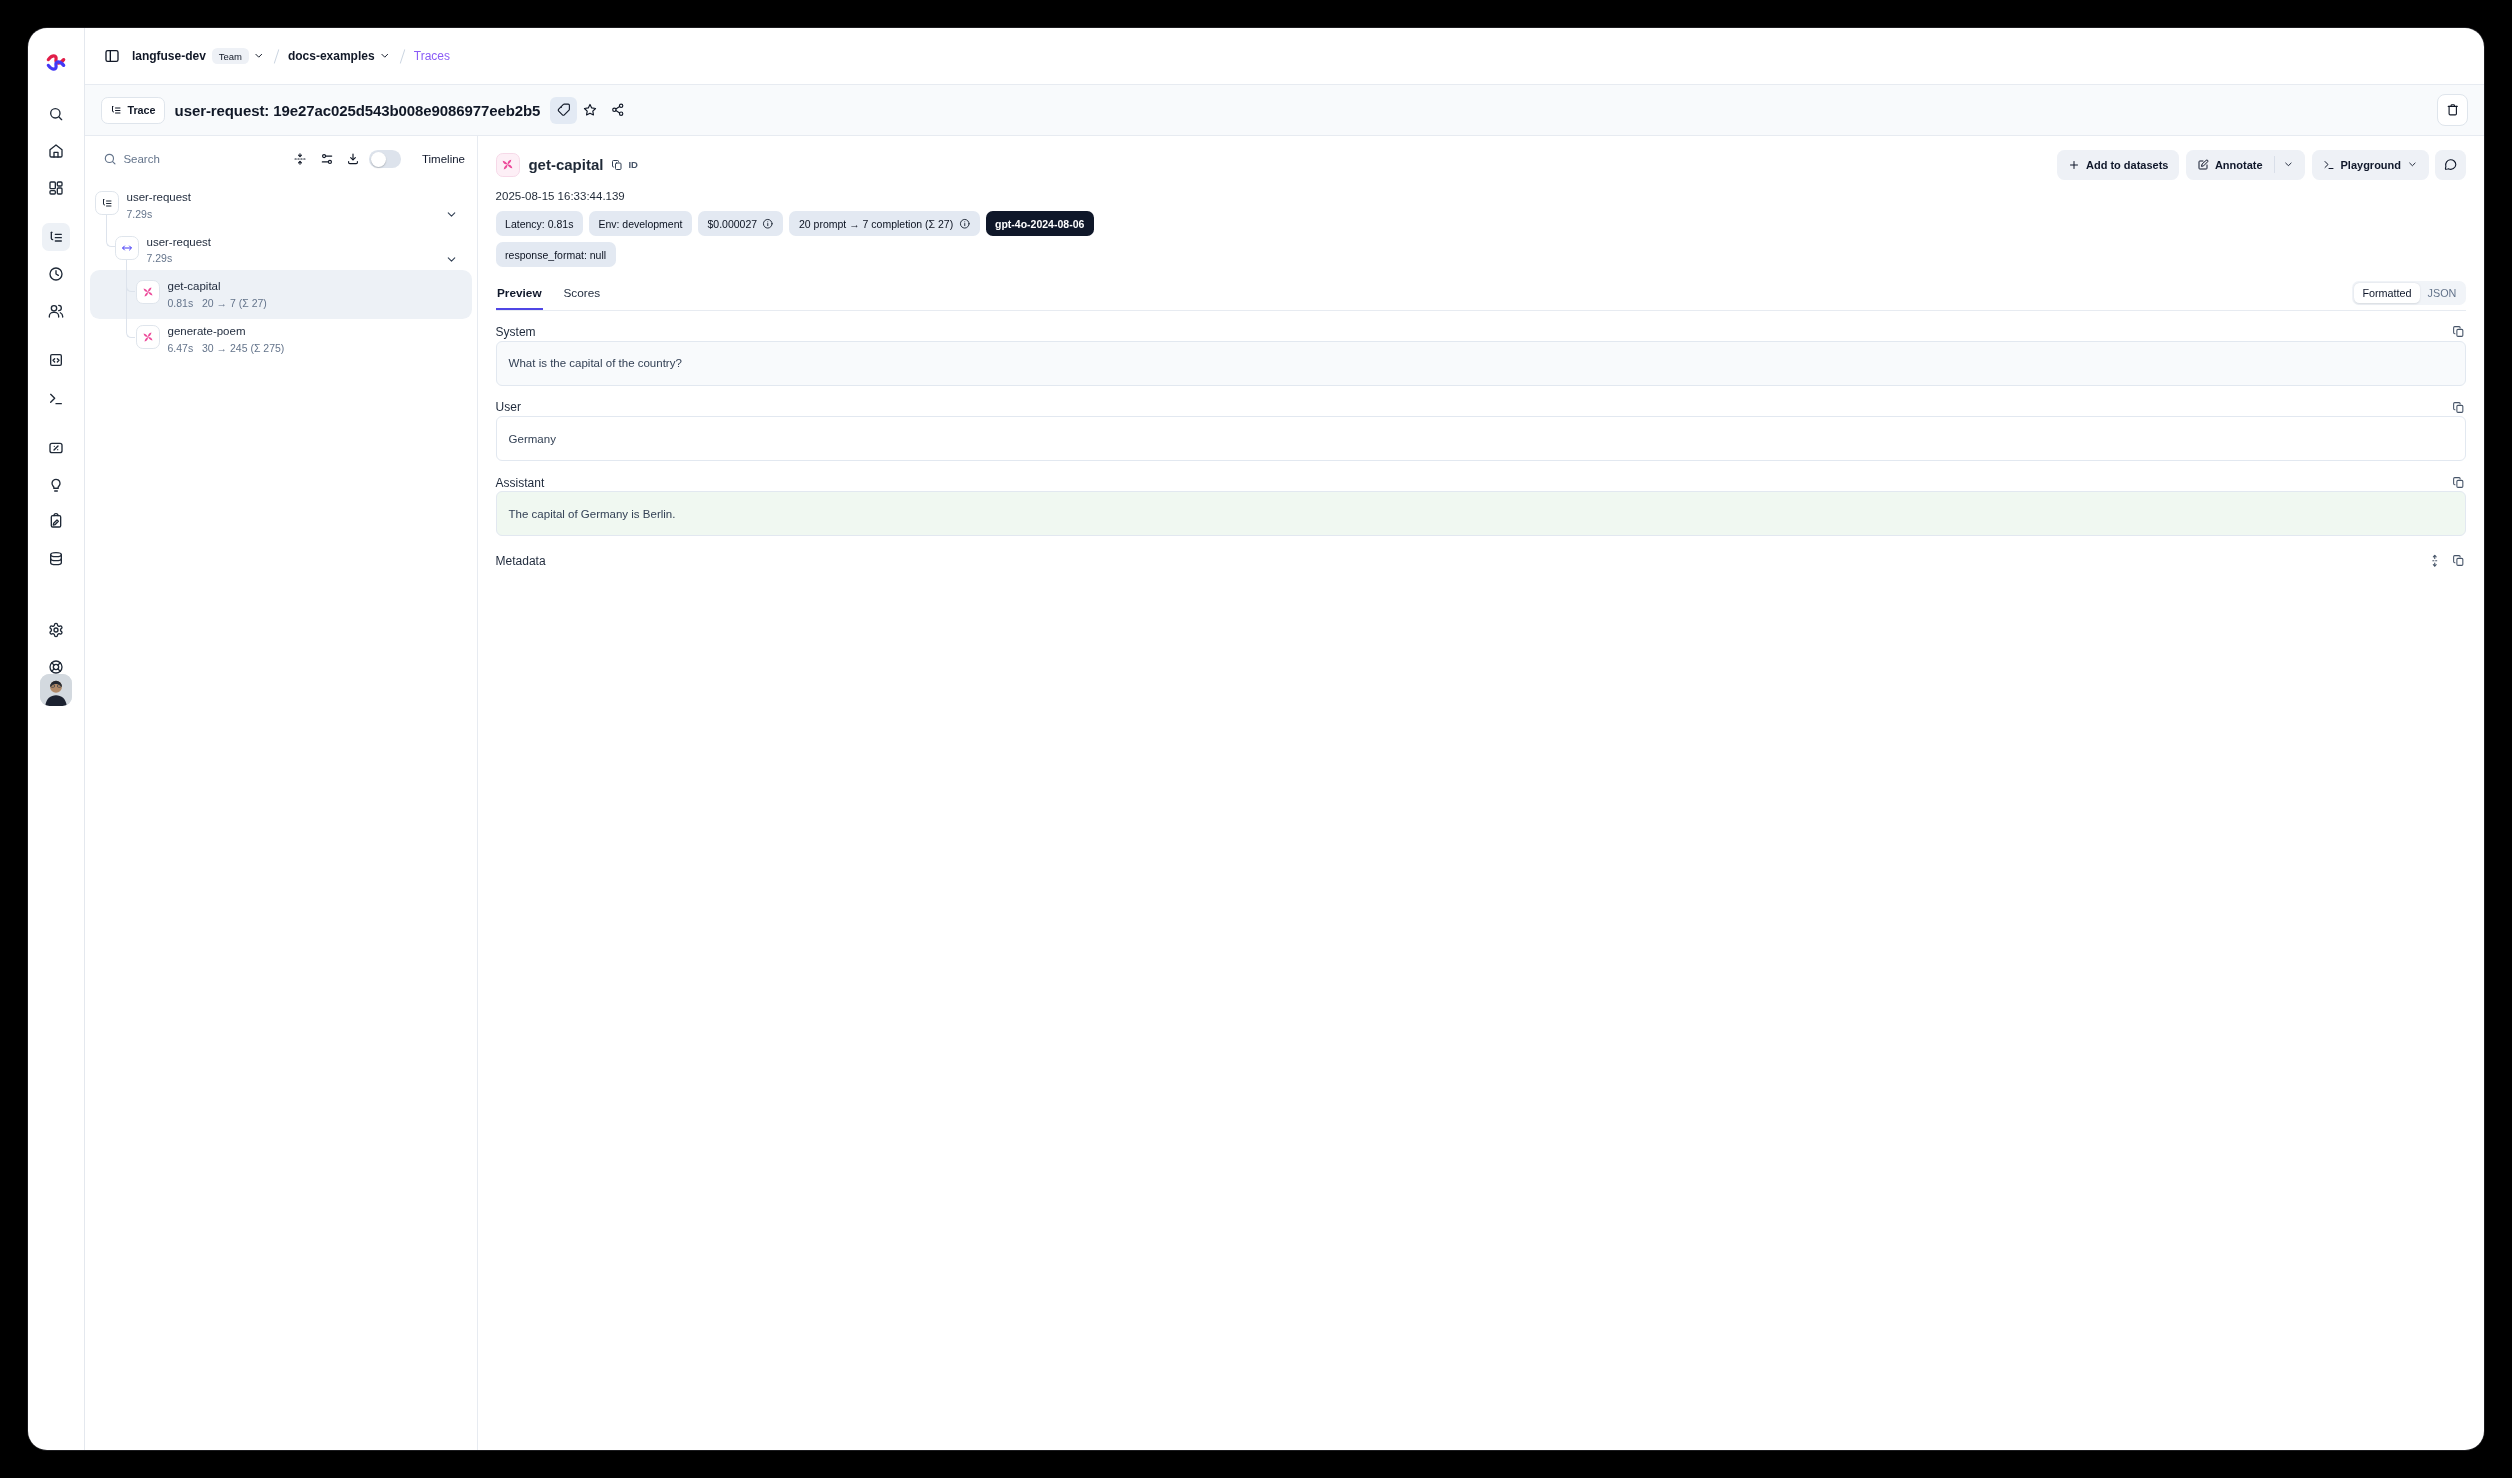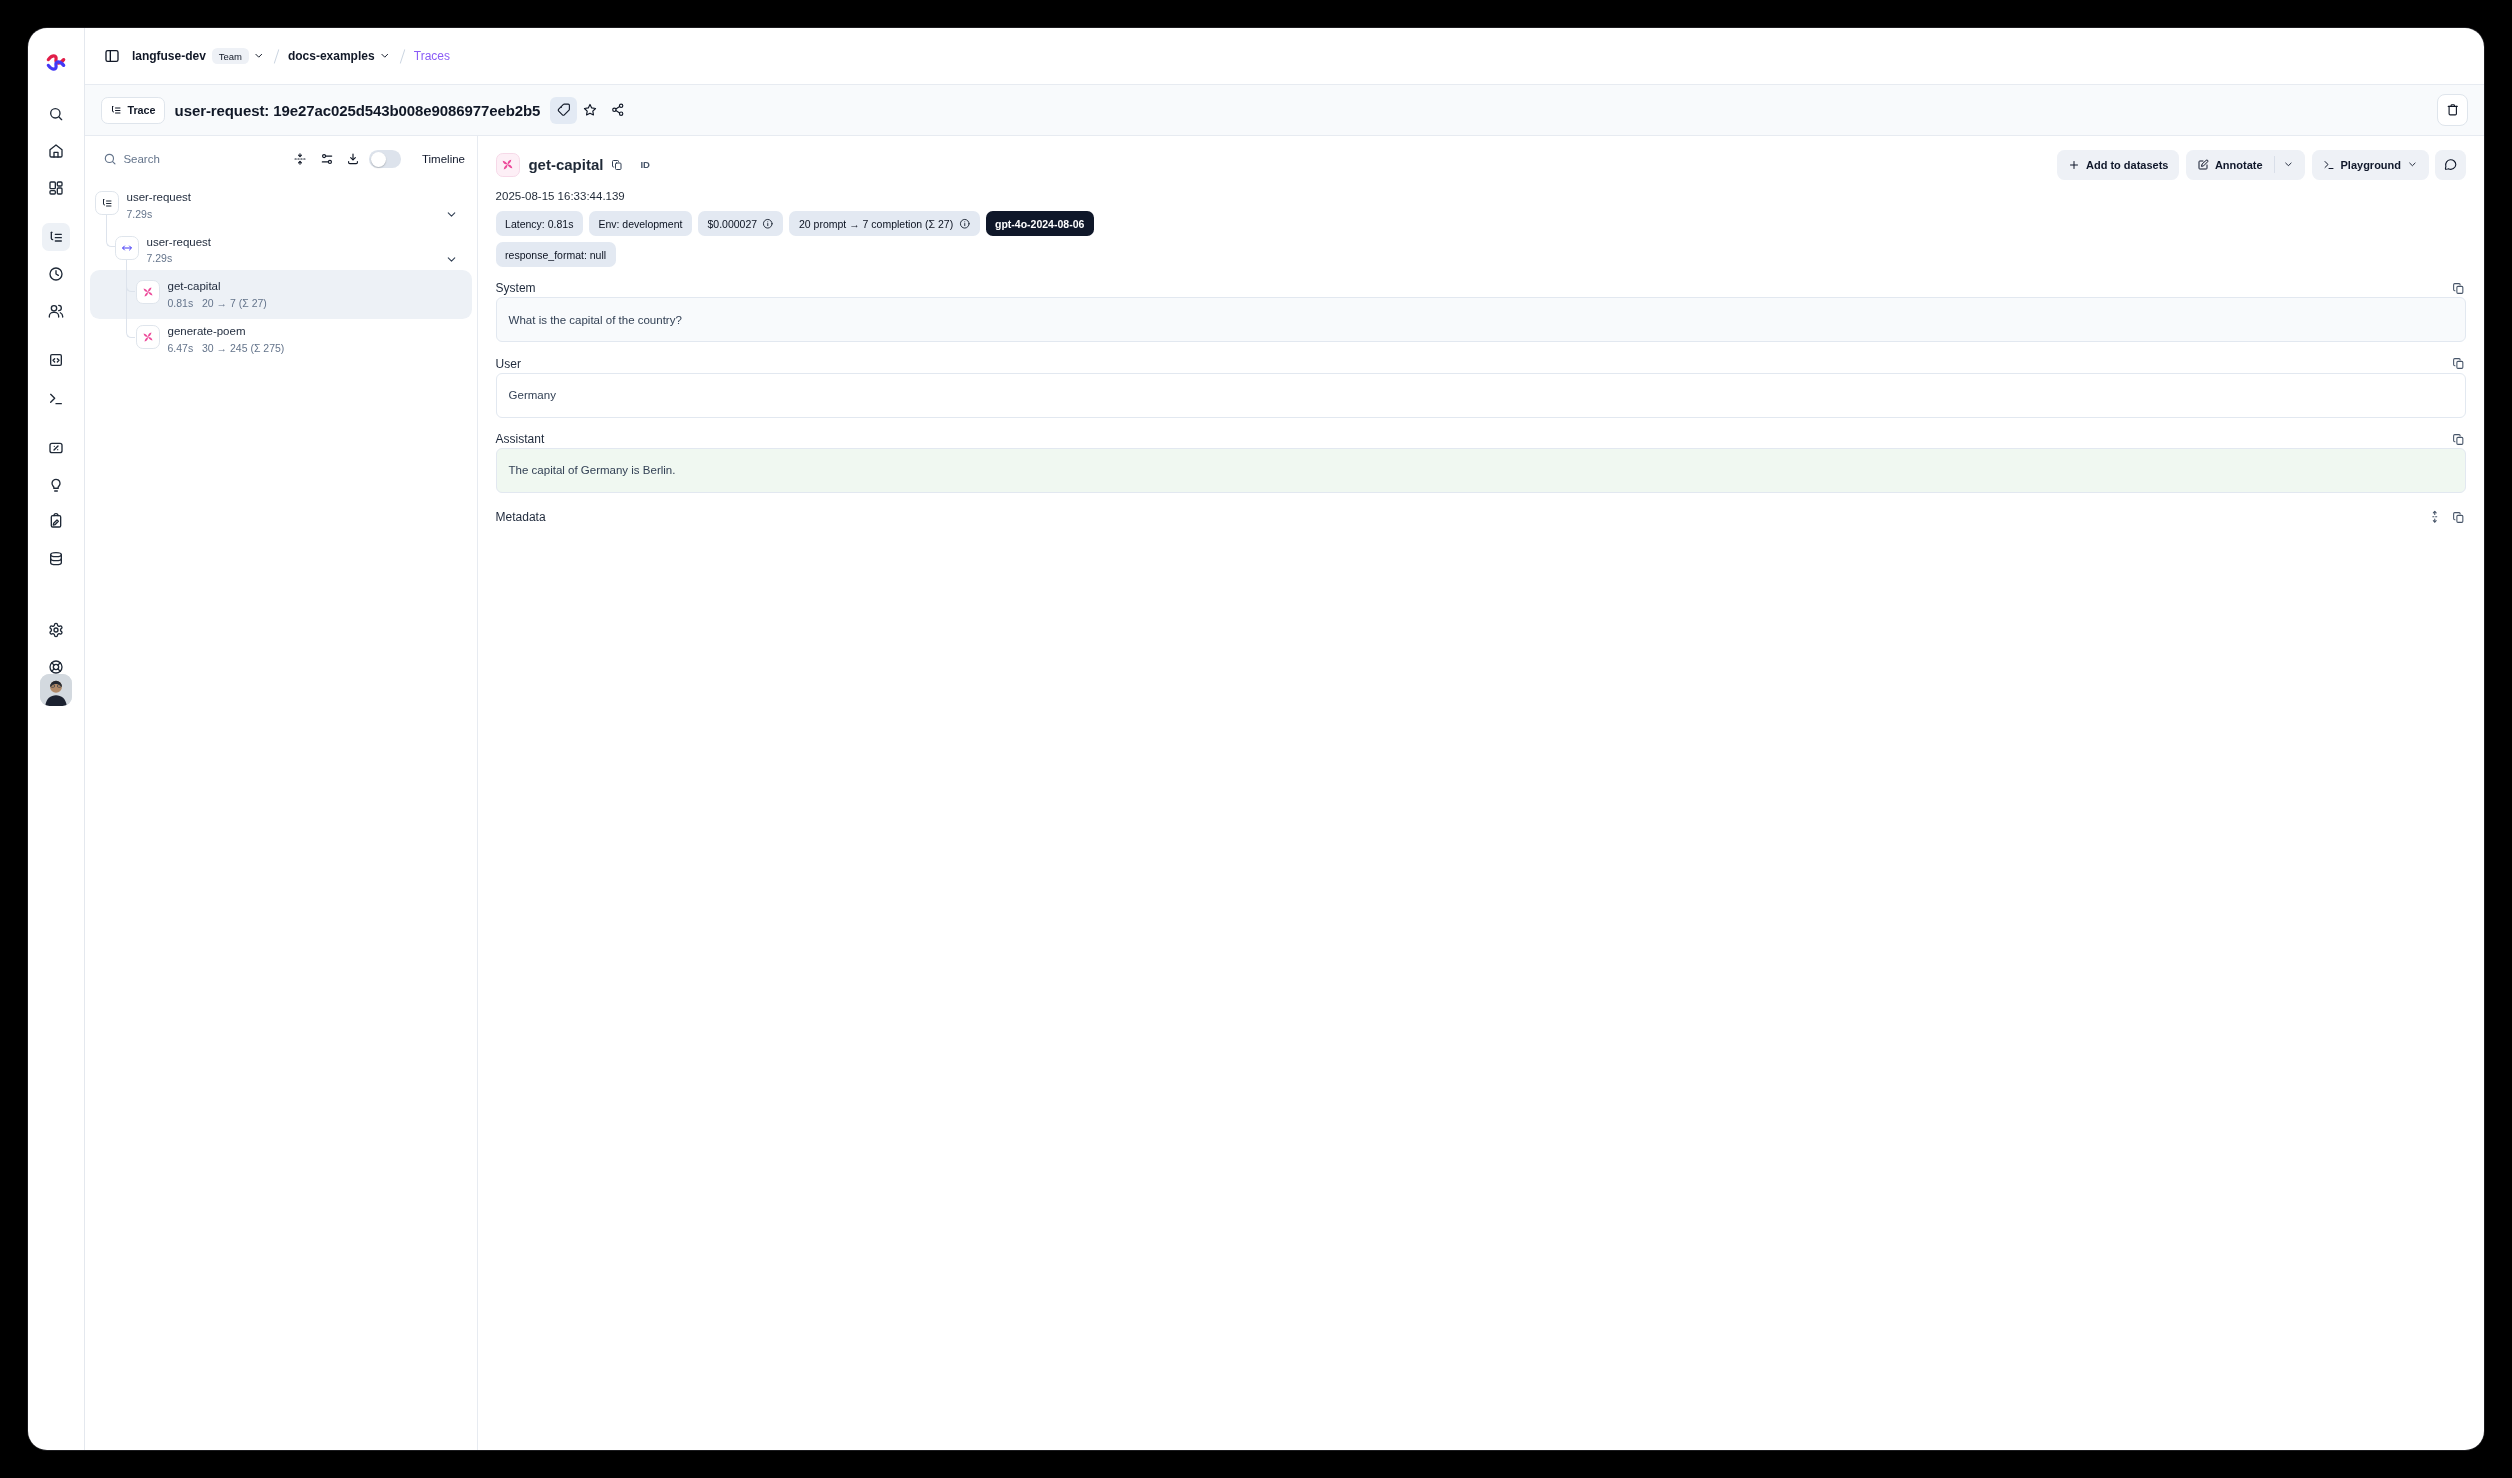--- a/index.html
+++ b/index.html
@@ -72,21 +72,21 @@
   .trow.selected::before { content:""; position:absolute; left:-46px; right:-4px; top:-10.8px; bottom:-9.5px;
                            background:#edf1f6; border-radius:9.5px; z-index:0; }
   .trow > * { position:relative; z-index:2; }
 
   
   .right-panel { flex:1; min-width:0; padding:13.5px 17.6px 0 17.6px; overflow:hidden; }
   .rp-head { display:flex; align-items:center; }
   .gen-badge { width:24px; height:24px; border-radius:6.8px; background:#fdeff6; border:0.7px solid #f6d9e8;
                display:flex; align-items:center; justify-content:center; }
   .rp-title { font-size:15px; font-weight:700; color:#1f2937; margin-left:8.8px; }
-  .id-chip { display:flex; align-items:center; gap:17px; margin-left:8px; color:#334155; cursor:pointer; }
+  .id-chip { display:flex; align-items:center; gap:5px; margin-left:8px; color:#334155; cursor:pointer; }
   .id-chip span { font-size:9.5px; font-weight:600; color:#475569; }
   .actions { margin-left:auto; display:flex; align-items:center; gap:6.8px; }
   .btn { height:30px; border:0; border-radius:7.4px; background:#eef1f6; display:flex; align-items:center; gap:6px;
          padding:0 10.8px; font-size:11px; font-weight:600; color:#0f172a; cursor:pointer; font-family:inherit; }
   .btn .divider { width:0.7px; height:17.6px; background:#d9dfe9; margin:0 2.7px 0 5.4px; }
   .btn.square { width:31px; padding:0; justify-content:center; }
 
   .timestamp { margin-top:10.8px; font-size:11.5px; color:#1f2937; }
 
   .badges { margin-top:8.8px; display:flex; flex-wrap:wrap; gap:6px; max-width:608px; }
@@ -497,20 +497,28 @@
             <svg class="ic info" width="11.5" height="11.5" viewBox="0 0 24 24">
                 <circle cx="12" cy="12" r="9"></circle>
                 <path d="M12 8h.01"></path>
                 <path d="M12 11.5V16"></path>
               </svg>
           </span>
           <span class="pill dark">gpt-4o-2024-08-06</span>
           <span class="pill">response_format: null</span>
         </div>
 
+        <div class="tabsrow">
+          <span class="tab active">Preview</span>
+          <span class="tab inactive">Scores</span>
+          <span class="seg">
+            <span class="opt active">Formatted</span>
+            <span class="opt">JSON</span>
+          </span>
+        </div>
 
         <div class="sect">
           <div class="sect-head">
             <h3>System</h3>
             <button class="copybtn">
               <svg class="ic" width="13" height="13" viewBox="0 0 24 24">
                   <rect x="9" y="8" width="11" height="13" rx="2"></rect>
                   <path d="M5.5 16H5a2 2 0 0 1-2-2V5a2 2 0 0 1 2-2h8a2 2 0 0 1 2 2v.5"></path>
                 </svg>
             </button>

